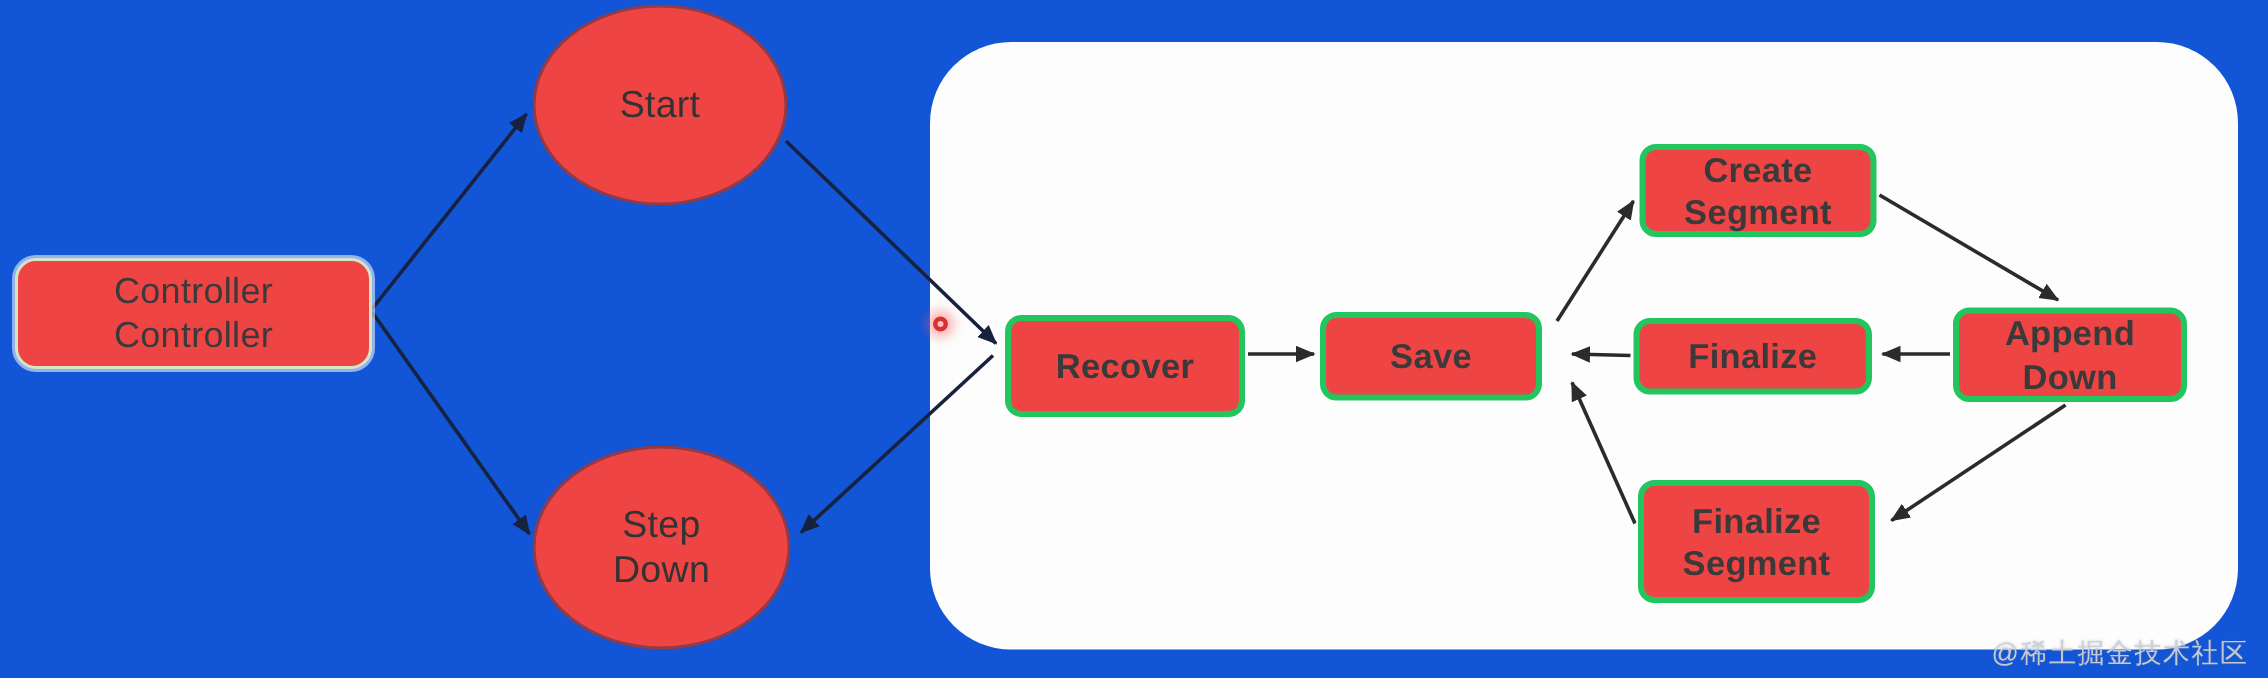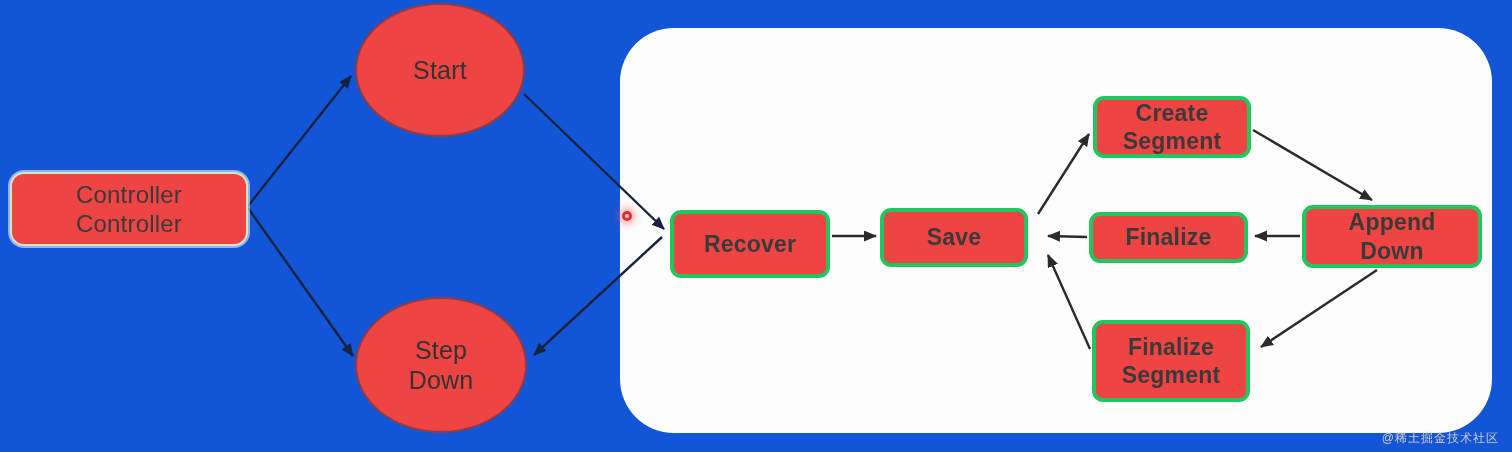--- a/index.html
+++ b/index.html
@@ -54,35 +54,35 @@
     font-size: 25px;
     color: #333;
   }
   .n-controller { left: 10px;  top: 172px; width: 238px; height: 74px; }
   .n-start      { left: 355px; top: 3px;   width: 170px; height: 134px; }
   .n-stepdown   { left: 355px; top: 297px; width: 172px; height: 136px; }
   .n-recover    { left: 670px; top: 210px; width: 160px; height: 68px; }
   .n-savecp     { left: 880px; top: 208px; width: 148px; height: 59px; }
   .n-createseg  { left: 1093px; top: 96px; width: 158px; height: 62px; }
   .n-failover   { left: 1089px; top: 212px; width: 159px; height: 51px; }
-  .n-appenddata { left: 1302px; top: 205px; width: 180px; height: 63px; }
+  .n-appenddata { left: 1302px; top: 205px; width: 156px; height: 63px; }
   .n-finalseg   { left: 1092px; top: 320px; width: 158px; height: 82px; }
   .laser-dot {
     position: absolute;
     left: 622px; top: 211px;
     width: 10px; height: 10px;
     border-radius: 50%;
     border: 3px solid #d93030;
     background: #ffc2c2;
     box-shadow: 0 0 7px 4px rgba(255, 90, 90, 0.45);
   }
   .watermark {
     position: absolute;
     right: 13px; bottom: 5px;
-    font-size: 12px;
+    font-size: 18px;
     letter-spacing: 1px;
     color: rgba(204, 207, 216, 0.95);
     text-shadow: 0 0 2px rgba(110, 115, 130, 0.4);
   }
 </style>
 </head>
 <body>
 
 <div class="panel"></div>
 

